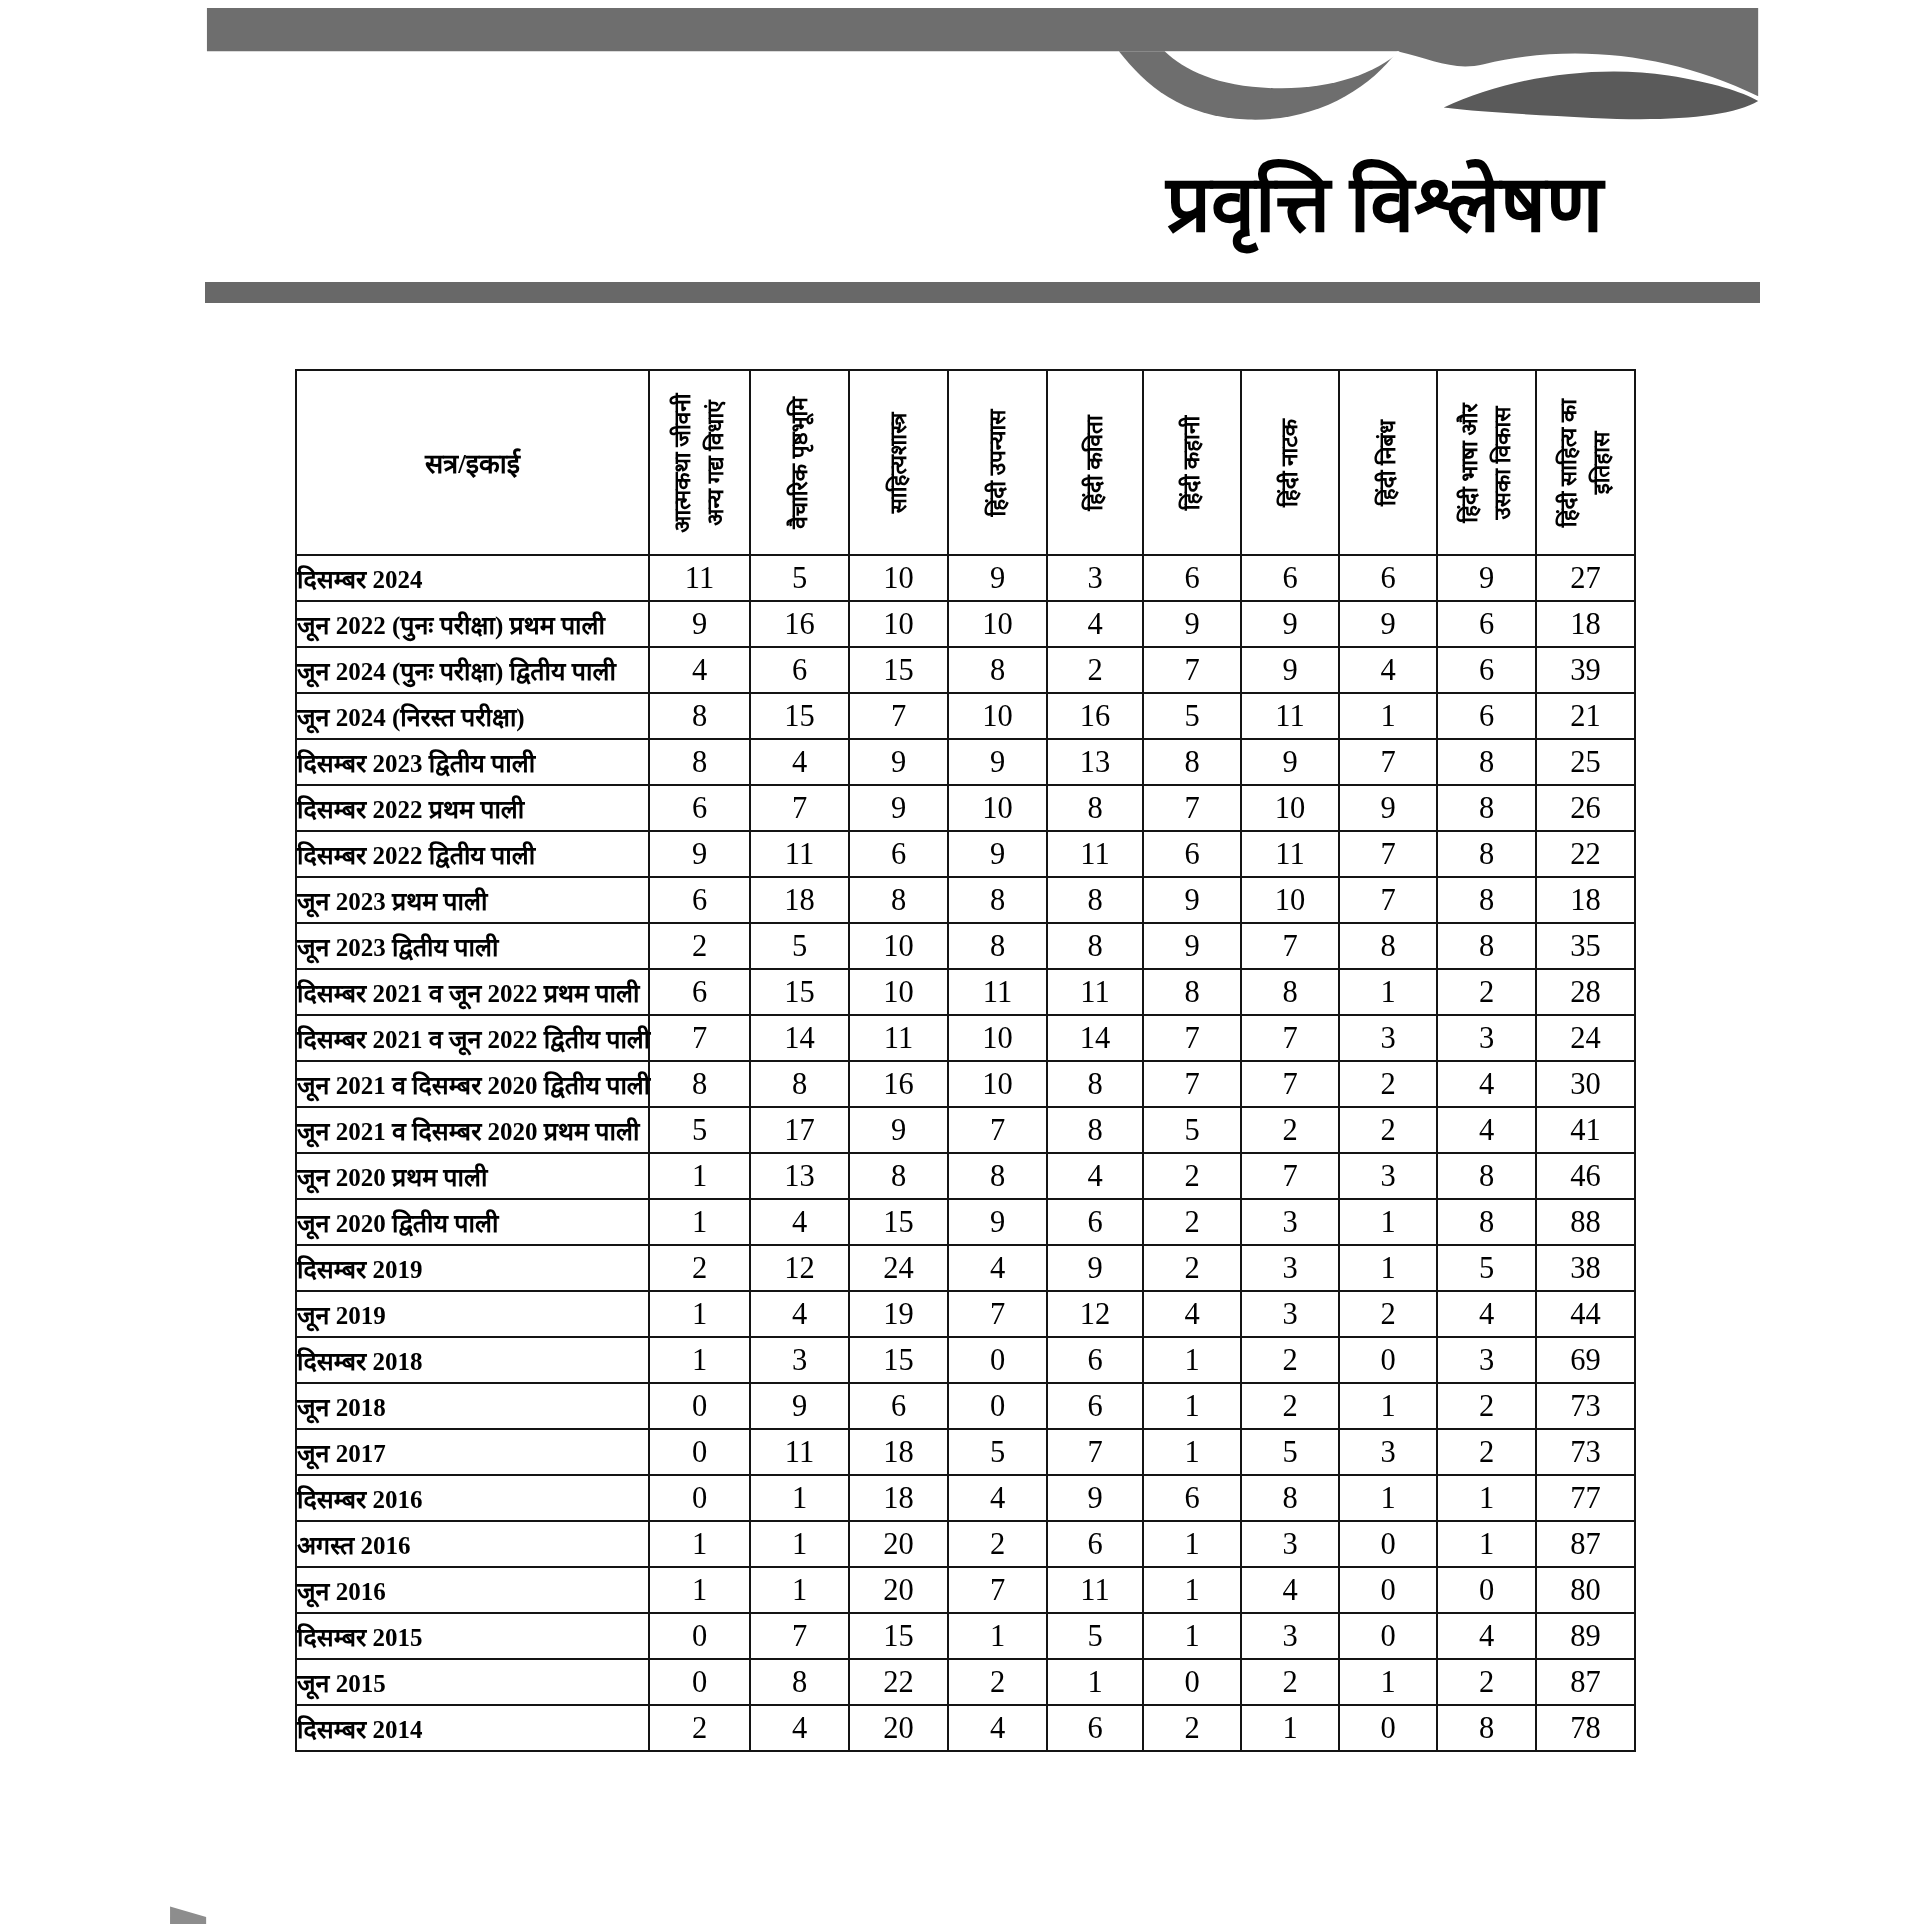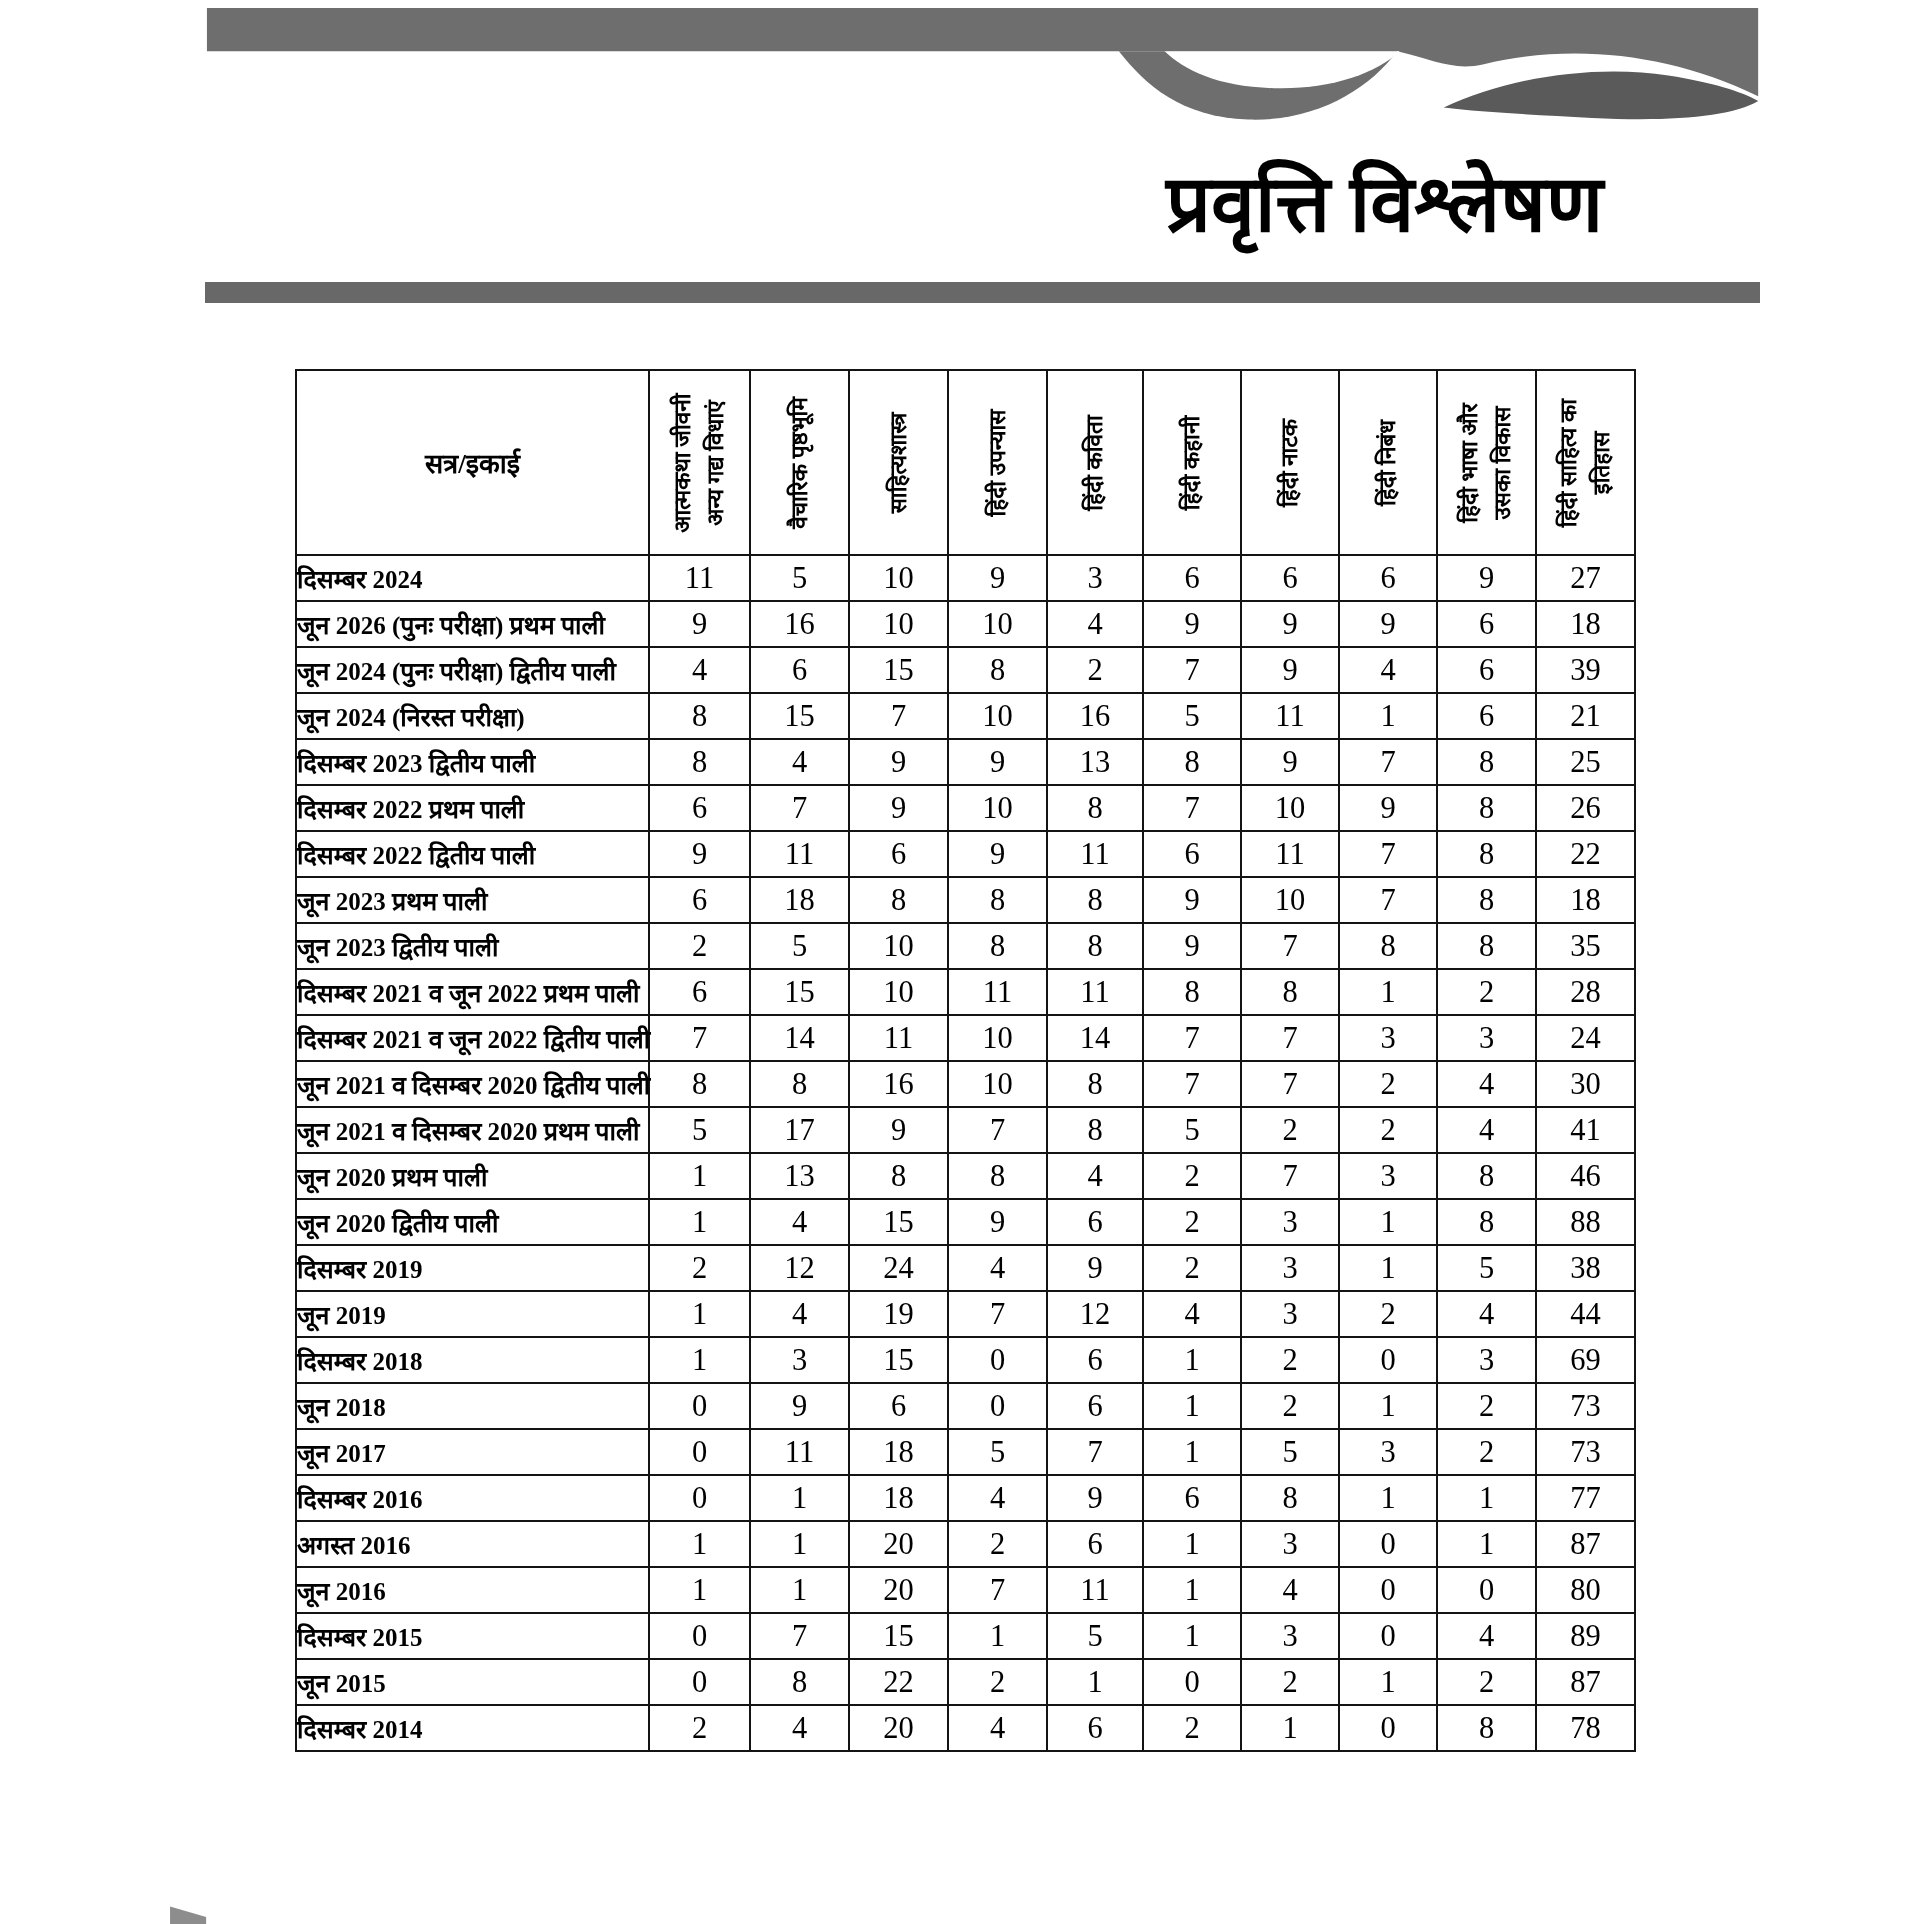--- a/index.html
+++ b/index.html
@@ -134,21 +134,21 @@
         <td>10</td>
         <td>9</td>
         <td>3</td>
         <td>6</td>
         <td>6</td>
         <td>6</td>
         <td>9</td>
         <td>27</td>
       </tr>
       <tr>
-        <th class="rowlabel">जून 2026 (पुनः परीक्षा) प्रथम पाली</th>
+        <th class="rowlabel">जून 2022 (पुनः परीक्षा) प्रथम पाली</th>
         <td>9</td>
         <td>16</td>
         <td>10</td>
         <td>10</td>
         <td>4</td>
         <td>9</td>
         <td>9</td>
         <td>9</td>
         <td>6</td>
         <td>18</td>

